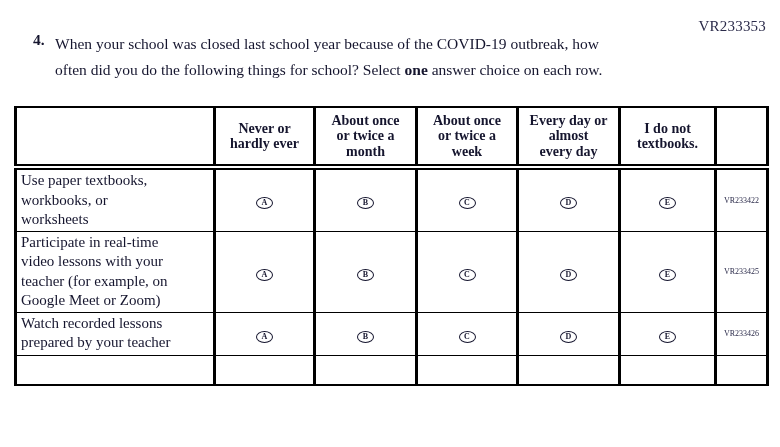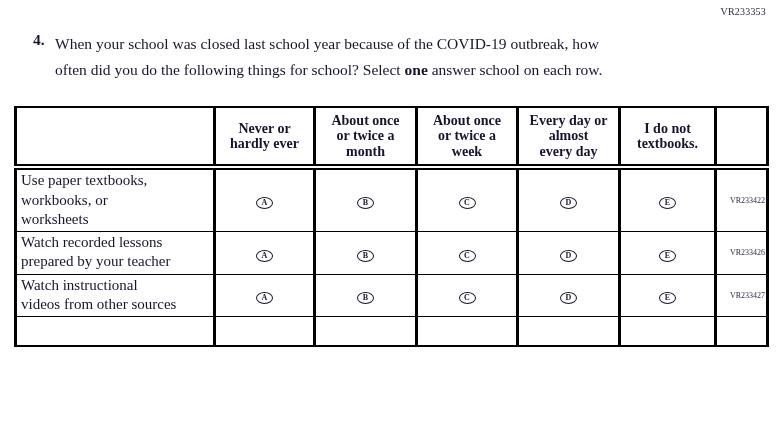--- a/index.html
+++ b/index.html
@@ -4,23 +4,23 @@
 <style>
   * { margin: 0; padding: 0; box-sizing: border-box; }
   html, body { width: 780px; height: 447px; overflow: hidden; background: #ffffff; }
   body {
     font-family: "Liberation Serif", "DejaVu Serif", serif;
     color: #15152e;
     position: relative;
   }
   .page-code {
     position: absolute;
-    top: 6px;
+    top: 18px;
     right: 14px;
-    font-size: 10px;
+    font-size: 15px;
     color: #2b2b4a;
     letter-spacing: 0.2px;
   }
   .question {
     margin: 31px 40px 0 33px;
     display: flex;
     align-items: flex-start;
   }
   .qnum {
     font-weight: bold;
@@ -69,21 +69,21 @@
     vertical-align: top;
     text-align: left;
     padding: 1px 2px 1px 4px;
     white-space: pre-line;
   }
   .grid td.choice {
     text-align: center;
     vertical-align: middle;
   }
   .grid td.code {
-    text-align: right;
+    text-align: center;
     vertical-align: middle;
     font-size: 8px;
     color: #2b2b4a;
     padding: 0 1px;
   }
   .oval {
     display: inline-flex;
     align-items: center;
     justify-content: center;
     width: 17px;
@@ -104,21 +104,21 @@
   tr.r6 td { height: 30px; }
 </style>
 </head>
 <body>
 
 <div class="page-code">VR233353</div>
 
 <div class="question">
   <span class="qnum">4.</span>
   <p class="qtext"><span>When your school was closed last school year because of the COVID-19 outbreak, how
-often did you do the following things for school? Select </span><b>one</b><span> answer school on each row.</span></p>
+often did you do the following things for school? Select </span><b>one</b><span> answer choice on each row.</span></p>
 </div>
 
 <table class="grid">
   <colgroup>
     <col style="width:199px">
       <col style="width:100px">
       <col style="width:102px">
       <col style="width:101px">
       <col style="width:102px">
       <col style="width:96px">
@@ -148,39 +148,41 @@
       <td class="label">Use paper textbooks,
 workbooks, or
 worksheets</td>
       <td class="choice"><span class="oval">A</span></td>
       <td class="choice"><span class="oval">B</span></td>
       <td class="choice"><span class="oval">C</span></td>
       <td class="choice"><span class="oval">D</span></td>
       <td class="choice"><span class="oval">E</span></td>
       <td class="code">VR233422</td>
     </tr>
+    <tr class="r3">
+      <td class="label">Participate in real-time
+video lessons with your
+teacher (for example, on
+Google Meet or Zoom)</td>
+      <td class="choice"><span class="oval">A</span></td>
+      <td class="choice"><span class="oval">B</span></td>
+      <td class="choice"><span class="oval">C</span></td>
+      <td class="choice"><span class="oval">D</span></td>
+      <td class="choice"><span class="oval">E</span></td>
+      <td class="code">VR233425</td>
+    </tr>
     <tr class="r4">
       <td class="label">Watch recorded lessons
 prepared by your teacher</td>
       <td class="choice"><span class="oval">A</span></td>
       <td class="choice"><span class="oval">B</span></td>
       <td class="choice"><span class="oval">C</span></td>
       <td class="choice"><span class="oval">D</span></td>
       <td class="choice"><span class="oval">E</span></td>
       <td class="code">VR233426</td>
-    </tr>
-    <tr class="r5">
-      <td class="label">Watch instructional
-videos from other sources</td>
-      <td class="choice"><span class="oval">A</span></td>
-      <td class="choice"><span class="oval">B</span></td>
-      <td class="choice"><span class="oval">C</span></td>
-      <td class="choice"><span class="oval">D</span></td>
-      <td class="choice"><span class="oval">E</span></td>
-      <td class="code">VR233427</td>
     </tr>
     <tr class="r6">
       <td class="label"></td>
       <td class="choice"></td>
       <td class="choice"></td>
       <td class="choice"></td>
       <td class="choice"></td>
       <td class="choice"></td>
       <td class="code"></td>
     </tr>

